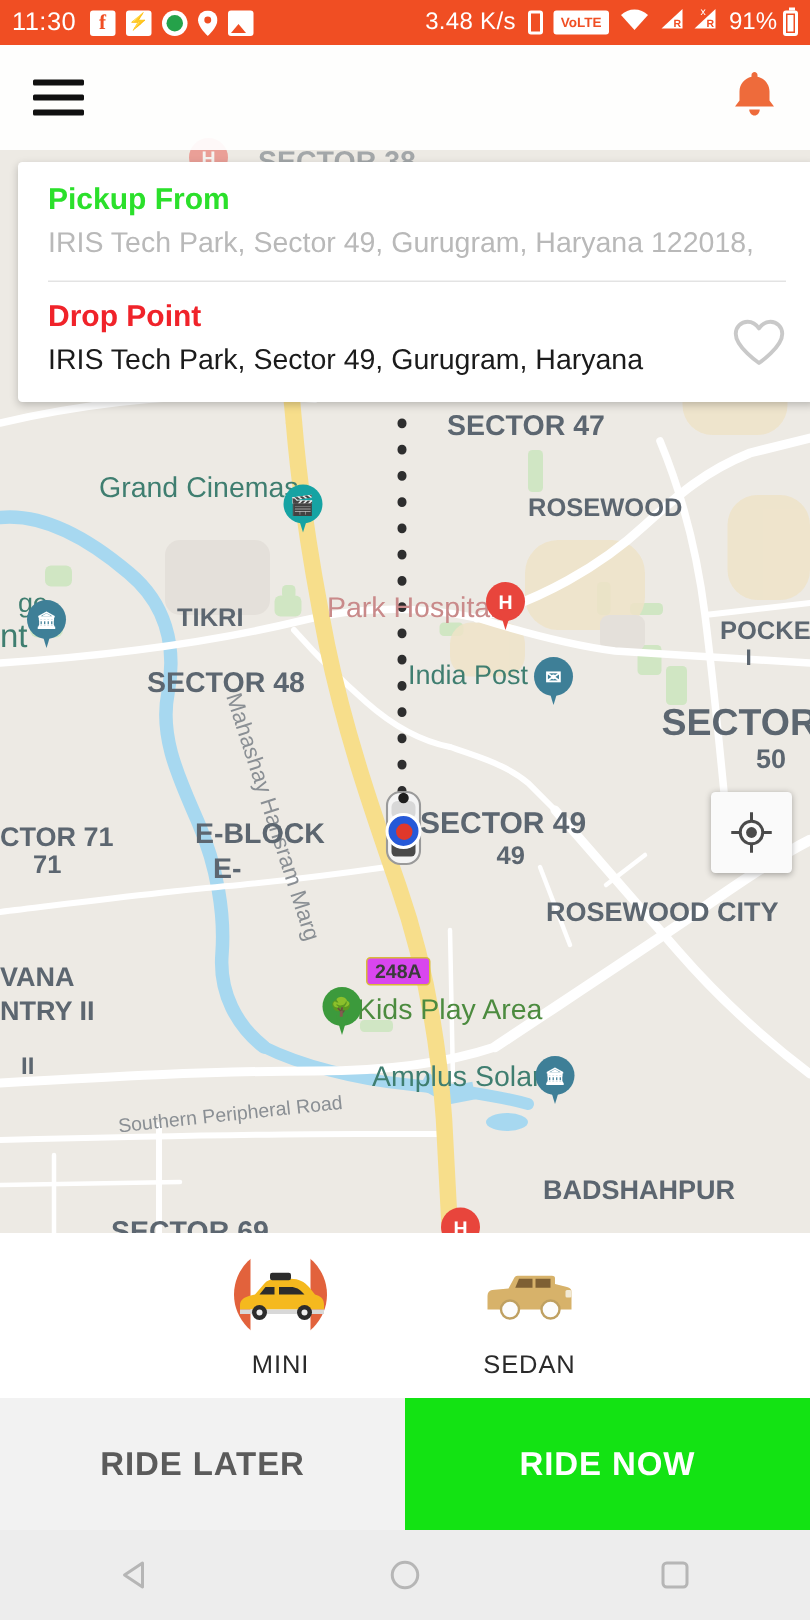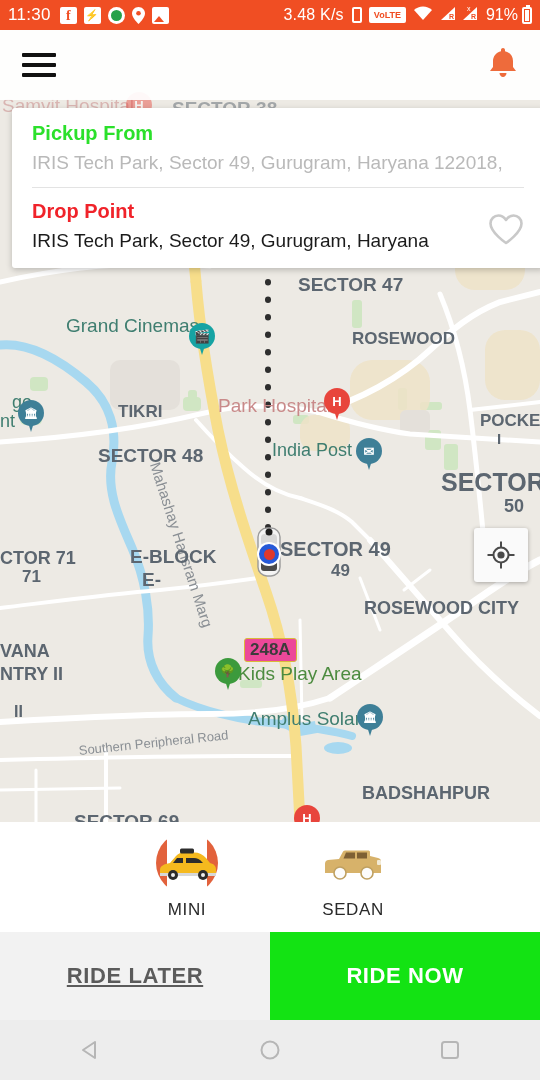--- a/index.html
+++ b/index.html
@@ -90,21 +90,21 @@
   .veh .name{ font-size:17px; color:#2A2A2A; letter-spacing:.6px; margin-top:6px;}
   .ring{ position:absolute; top:-2px; left:50%; transform:translateX(-50%);
      width:62px; height:62px; border-radius:50%; background:#E2623C;}
   .ring::after{ content:""; position:absolute; left:11px; top:-2px; width:40px; height:66px;background:#fff;}
 
   
   #actions{ position:absolute; top:932px; left:0; width:540px; height:88px; display:flex;
      background:#F2F2F2;}
   #ride-later{ flex:0 0 270px; background:#F2F2F2; color:#5B5B5B; font-size:22px; font-weight:bold;
      letter-spacing:.6px; display:flex; align-items:center; justify-content:center; border:none;
-     font-family:"Liberation Sans",sans-serif;text-decoration:underline;}
+     font-family:"Liberation Sans",sans-serif;}
   #ride-now{ flex:1; background:#13E313; color:#fff; font-size:22px; font-weight:bold;
      letter-spacing:.6px; display:flex; align-items:center; justify-content:center; border:none;
      font-family:"Liberation Sans",sans-serif;}
 
   
   #navbar{ position:absolute; top:1020px; left:0; width:540px; height:60px; background:#EDEDED;
      display:flex; align-items:center; justify-content:space-around;}
   #navbar > div{ width:90px; display:flex; align-items:center; justify-content:center;}
 </style>
 </head>
@@ -168,57 +168,56 @@
       <path d="M404 560 L430 540" stroke-width="3"></path>
     </g>
 
     <path d="M196 252 C200 300 208 350 218 400 C230 458 248 510 266 562
              C282 608 292 660 296 716 L300 792" stroke="#F7DE8B" stroke-width="11" fill="none" stroke-linecap="round"></path>
     <path d="M196 252 L192 210" stroke="#F7DE8B" stroke-width="11" fill="none"></path>
 
     <path d="M268 252 L268 522" stroke="#2E2E2E" stroke-width="6" fill="none" stroke-linecap="round" stroke-dasharray="0.5 17"></path>
   </svg>
 
-  <div class="mlabel poi-red" style="left:2px; top:65px; font-size:19px; opacity:.55;">Samvit Hospital</div>
   <div class="mlabel sector" style="left:172px; top:68px; font-size:19px; opacity:.5;">SECTOR 38</div>
 
   <div class="mlabel poi" style="left:66px; top:285px; font-size:19px;">Grand Cinemas</div>
   <div class="mlabel sector" style="left:298px; top:244px; font-size:19px;">SECTOR 47</div>
   <div class="mlabel sector" style="left:352px; top:299px; font-size:17px;">ROSEWOOD</div>
   <div class="mlabel sector" style="left:118px; top:372px; font-size:17px;">TIKRI</div>
   <div class="mlabel poi-red" style="left:218px; top:365px; font-size:19px;">Park Hospital</div>
   <div class="mlabel sector" style="left:480px; top:381px; font-size:17px;">POCKET</div>
   <div class="mlabel sector" style="left:497px; top:400px; font-size:15px;">I</div>
   <div class="mlabel sector" style="left:98px; top:415px; font-size:19px;">SECTOR 48</div>
   <div class="mlabel poi" style="left:272px; top:410px; font-size:18px;">India Post</div>
   <div class="mlabel sector" style="left:441px; top:438px; font-size:25px;">SECTOR 5</div>
   <div class="mlabel sector" style="left:504px; top:466px; font-size:18px;">50</div>
   <div class="mlabel poi" style="left:12px; top:362px; font-size:18px;">ge</div>
-  <div class="mlabel poi" style="left:0px; top:381px; font-size:18px;">nt</div>
+  <div class="mlabel poi" style="left:0px; top:381px; font-size:22px;">nt</div>
 
   <div class="mlabel road-lbl" style="left:163px; top:430px; font-size:15px; transform:rotate(72deg); transform-origin:left top;">Mahashay Hansram Marg</div>
 
   <div class="mlabel sector" style="left:280px; top:508px; font-size:20px;">SECTOR 49</div>
   <div class="mlabel sector" style="left:331px; top:531px; font-size:17px;">49</div>
   <div class="mlabel sector" style="left:0px; top:518px; font-size:18px;">CTOR 71</div>
   <div class="mlabel sector" style="left:22px; top:537px; font-size:17px;">71</div>
   <div class="mlabel sector" style="left:130px; top:516px; font-size:19px;">E-BLOCK</div>
   <div class="mlabel sector" style="left:142px; top:539px; font-size:19px;">E-</div>
   <div class="mlabel sector" style="left:364px; top:568px; font-size:18px;">ROSEWOOD CITY</div>
   <div class="mlabel sector" style="left:0px; top:611px; font-size:18px;">VANA</div>
   <div class="mlabel sector" style="left:0px; top:634px; font-size:18px;">NTRY II</div>
   <div class="mlabel sector" style="left:14px; top:673px; font-size:16px;">II</div>
   <div class="mlabel poi-green" style="left:238px; top:633px; font-size:19px;">Kids Play Area</div>
   <div class="mlabel poi" style="left:248px; top:678px; font-size:19px;">Amplus Solar</div>
   <div class="mlabel road-lbl" style="left:78px; top:713px; font-size:13px; transform:rotate(-6deg); transform-origin:left top;">Southern Peripheral Road</div>
   <div class="mlabel sector" style="left:362px; top:753px; font-size:18px;">BADSHAHPUR</div>
   <div class="mlabel sector" style="left:74px; top:781px; font-size:19px;">SECTOR 69</div>
 
-  <div style="position:absolute; left:244px; top:608px; background:#ec4899; border:1px solid #D9B93B;
-              border-radius:3px; padding:1px 5px; font-size:17px; color:#3B3B3B; font-weight:bold;">248A</div>
+  <div style="position:absolute; left:244px; top:608px; background:#d946ef; border:1px solid #D9B93B;
+              border-radius:3px; padding:1px 5px; font-size:13px; color:#3B3B3B; font-weight:bold;">248A</div>
 
   <div class="pin" style="left:189px; top:293px;">
     <div class="head" style="background:#16A3A3;"></div>
     <div class="tail" style="border-top:13px solid #16A3A3;"></div>
     <div class="gl">🎬</div>
   </div>
   <div class="pin" style="left:324px; top:358px;">
     <div class="head" style="background:#E8453C;"></div>
     <div class="tail" style="border-top:13px solid #E8453C;"></div>
     <div class="gl">H</div>

